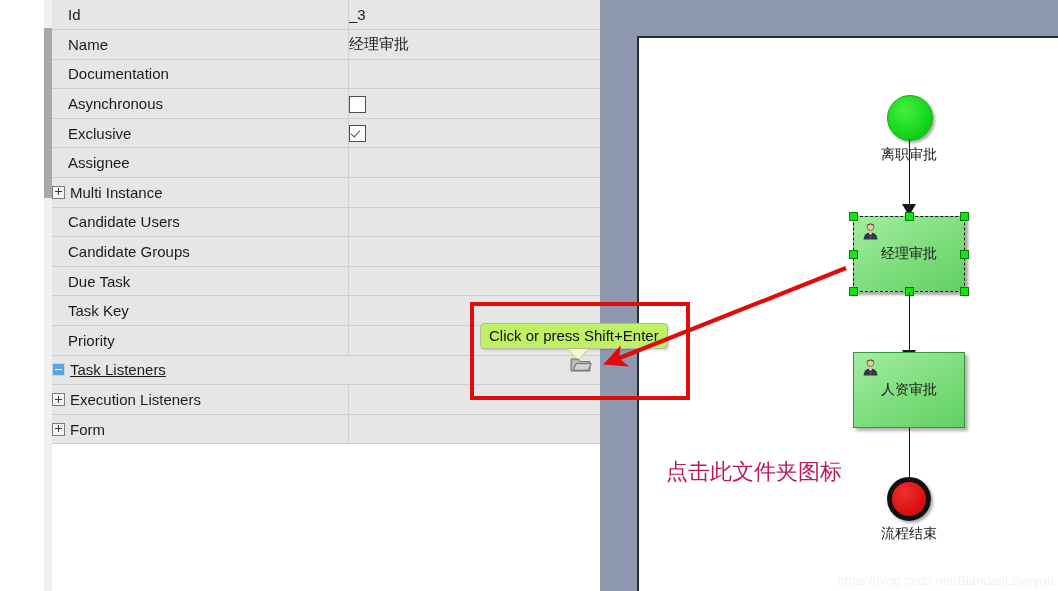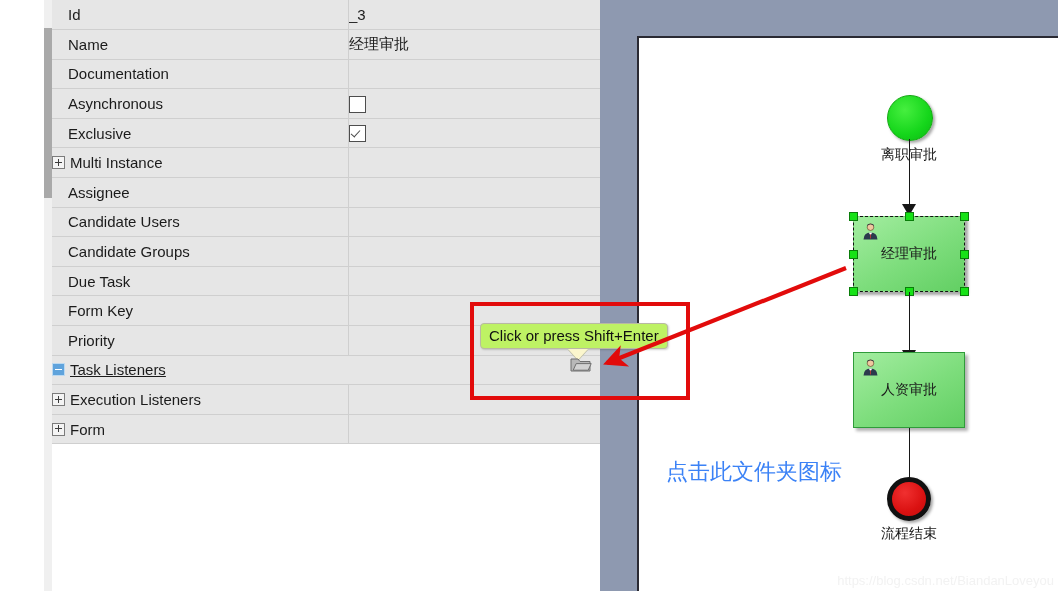--- a/index.html
+++ b/index.html
@@ -220,21 +220,21 @@
   .flow-arrow {
     position: absolute;
     width: 0; height: 0;
     border-left: 7px solid transparent;
     border-right: 7px solid transparent;
     border-top: 12px solid #171717;
   }
   #note-chinese {
     position: absolute;
     font-size: 22px;
-    color: #3b82f6;
+    color: #be185d;
     white-space: nowrap;
     font-family: "DejaVu Sans", "Liberation Sans", sans-serif;
   }
   #watermark {
     position: absolute;
     right: 4px; bottom: 3px;
     font-size: 13px;
     color: #f2f2f2;
     white-space: nowrap;
     font-family: "Liberation Sans", sans-serif;
@@ -356,41 +356,41 @@
             </div>
         </td>
         <td class="cell-value">
           <span class="checkbox checked"></span>
         </td>
       </tr>
 
       <tr>
         <td class="cell-label">
           <div class="lbl-wrap">
+              <span class="indent-pad"></span>
+              <span class="lbl-text">Assignee</span>
+            </div>
+        </td>
+        <td class="cell-value"></td>
+      </tr>
+
+      <tr>
+        <td class="cell-label">
+          <div class="lbl-wrap">
               <span class="expander plus"></span>
               <span class="lbl-text">Multi Instance</span>
             </div>
         </td>
         <td class="cell-value"></td>
       </tr>
 
       <tr>
         <td class="cell-label">
           <div class="lbl-wrap">
               <span class="indent-pad"></span>
-              <span class="lbl-text">Assignee</span>
-            </div>
-        </td>
-        <td class="cell-value"></td>
-      </tr>
-
-      <tr>
-        <td class="cell-label">
-          <div class="lbl-wrap">
-              <span class="indent-pad"></span>
               <span class="lbl-text">Candidate Users</span>
             </div>
         </td>
         <td class="cell-value"></td>
       </tr>
 
       <tr>
         <td class="cell-label">
           <div class="lbl-wrap">
               <span class="indent-pad"></span>
@@ -407,21 +407,21 @@
               <span class="lbl-text">Due Task</span>
             </div>
         </td>
         <td class="cell-value"></td>
       </tr>
 
       <tr>
         <td class="cell-label">
           <div class="lbl-wrap">
               <span class="indent-pad"></span>
-              <span class="lbl-text">Form Key</span>
+              <span class="lbl-text">Task Key</span>
             </div>
         </td>
         <td class="cell-value"></td>
       </tr>
 
       <tr>
         <td class="cell-label">
           <div class="lbl-wrap">
               <span class="indent-pad"></span>
               <span class="lbl-text">Priority</span>

